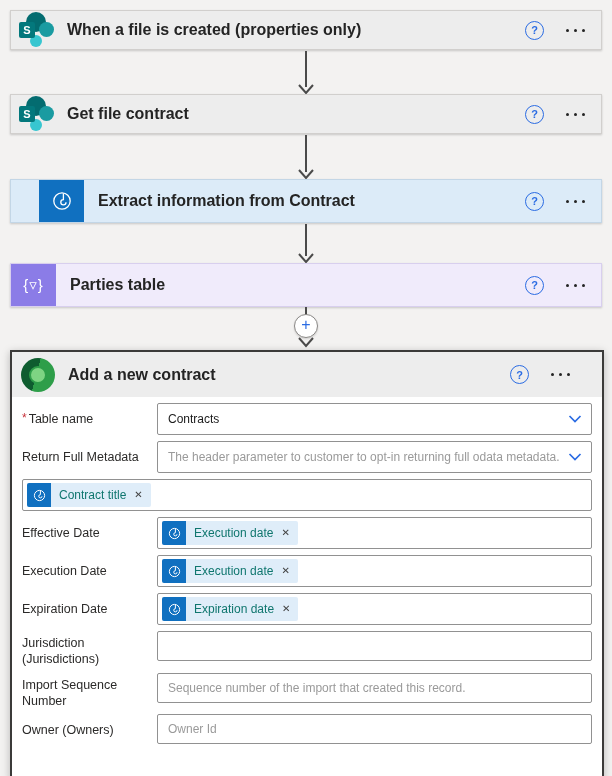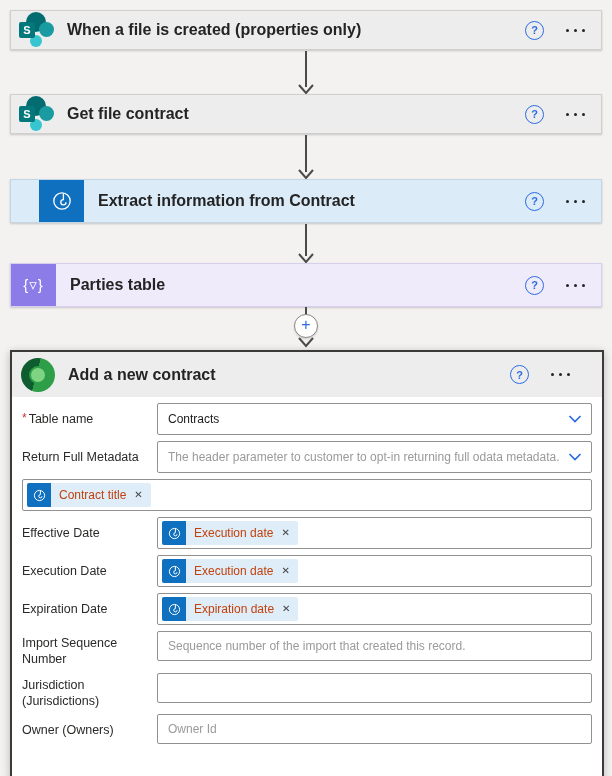--- a/index.html
+++ b/index.html
@@ -59,21 +59,21 @@
   .ffield{flex:1;position:relative;}
   .tinput{width:100%;height:30px;box-sizing:border-box;border:1px solid #919191;border-radius:2px;
           padding:0 10px;font-family:"Liberation Sans","DejaVu Sans",sans-serif;font-size:12px;color:#1B1B1B;background:#fff;outline:none;}
   .tinput::placeholder{color:#9A9A9A;opacity:1;}
   .dd .tinput{height:32px;padding-right:32px;}
   .dd-chev{position:absolute;right:10px;top:50%;transform:translateY(-50%);pointer-events:none;}
   .tokenbox{height:32px;box-sizing:border-box;border:1px solid #919191;border-radius:2px;
             display:flex;align-items:center;padding:0 4px;background:#fff;cursor:text;}
   .token{display:flex;align-items:center;height:24px;background:#DFEDF9;border-radius:2px;overflow:hidden;cursor:default;}
   .t-icon{width:24px;height:24px;background:#1070C0;display:flex;align-items:center;justify-content:center;flex:none;}
-  .t-label{padding:0 5px 0 8px;font-size:12px;color:#c2410c;white-space:nowrap;}
+  .t-label{padding:0 5px 0 8px;font-size:12px;color:#0f766e;white-space:nowrap;}
   .t-close{padding:0 8px 0 3px;font-size:10px;color:#424242;cursor:pointer;line-height:24px;}
 </style>
 </head>
 <body>
 
 <div class="canvas">
 
   <div class="card card-gray" style="top:10px;">
     <span class="sp-logo">
       <i class="c1"></i>
@@ -266,30 +266,30 @@
                 </svg>
               </span>
               <span class="t-label">Expiration date</span>
               <span class="t-close">✕</span>
             </span>
           </div>
         </div>
       </div>
 
       <div class="frow" style="margin-bottom:5px;">
+        <div class="flabel" style="padding-top:4px;">Jurisdiction (Jurisdictions)</div>
+        <div class="ffield">
+          <input class="tinput" placeholder="" style="">
+        </div>
+      </div>
+
+      <div class="frow" style="margin-bottom:5px;">
         <div class="flabel" style="padding-top:4px;">Import Sequence Number</div>
         <div class="ffield">
           <input class="tinput" placeholder="Sequence number of the import that created this record." style="">
-        </div>
-      </div>
-
-      <div class="frow" style="margin-bottom:5px;">
-        <div class="flabel" style="padding-top:4px;">Jurisdiction (Jurisdictions)</div>
-        <div class="ffield">
-          <input class="tinput" placeholder="" style="">
         </div>
       </div>
 
       <div class="frow" style="margin-bottom:5px;">
         <div class="flabel">Owner (Owners)</div>
         <div class="ffield">
           <input class="tinput" placeholder="Owner Id" style="">
         </div>
       </div>
 

